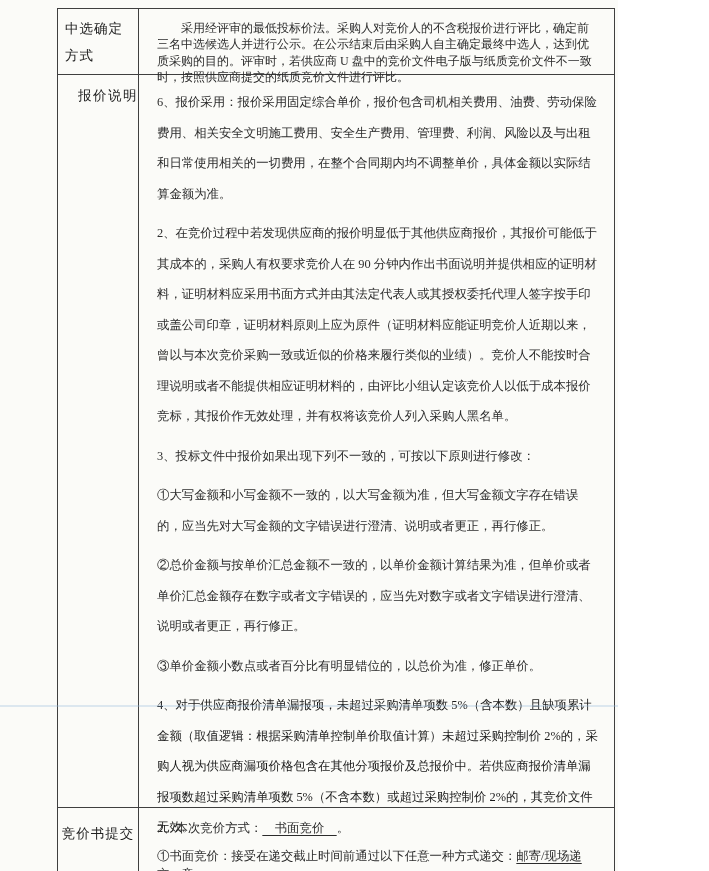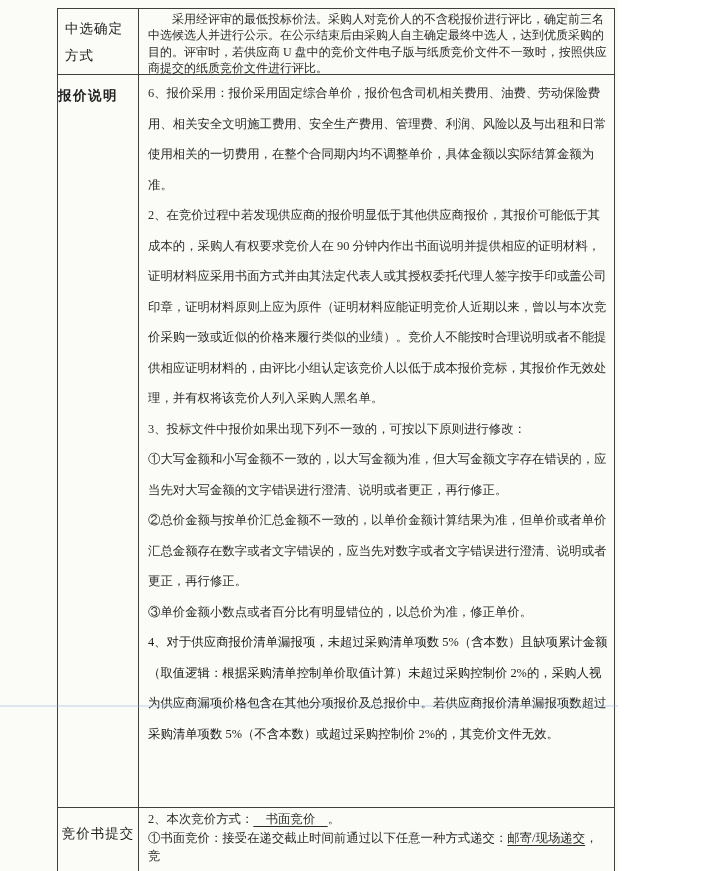--- a/index.html
+++ b/index.html
@@ -23,29 +23,29 @@
   }
   .t-row{display:flex;border-bottom:1.5px solid #3f3f3f;box-sizing:border-box;}
   .t-row:last-child{border-bottom:none;}
   .h-cell{
     width:81px;flex:0 0 81px;box-sizing:border-box;
     border-right:1.6px solid #3f3f3f;
     font-size:13.5px;letter-spacing:1px;line-height:27px;
     color:#222;
   }
   .c-cell{flex:1;box-sizing:border-box;padding:2px 6px 0 9px;}
-  .c-cell p{margin:0;}
+  .c-cell p{margin:9px;}
   
   .row-0{height:66px;}
   .row-0 .h-cell{padding:6px 6px 0 7px;text-align:left;}
   .row-0 .c-cell{font-size:12px;line-height:16.4px;padding-top:2px;}
   .row-0 .c-cell p:first-child{text-indent:2em;}
   
   .row-1{height:733px;}
-  .row-1 .h-cell{padding:7px 0 0 0;text-align:left;letter-spacing:1.5px;font-weight:bold;}
+  .row-1 .h-cell{padding:7px 0 0 0;text-align:right;letter-spacing:1.5px;}
   .row-1 .c-cell{font-size:12.4px;line-height:30.5px;padding-top:3px;}
   
   .row-2{height:70px;}
   .row-2 .h-cell{padding:12px 0 0 0;text-align:center;}
   .row-2 .c-cell{font-size:12.4px;line-height:18.5px;padding-top:2px;}
   .u{text-decoration:underline;text-underline-offset:3px;}
   .b{font-weight:normal;color:#1a1a1a;text-align:center;}
   .scan-artifact-line{
     position:absolute;left:0;top:705px;width:709px;height:2px;
     background:rgba(150,185,220,0.30);

